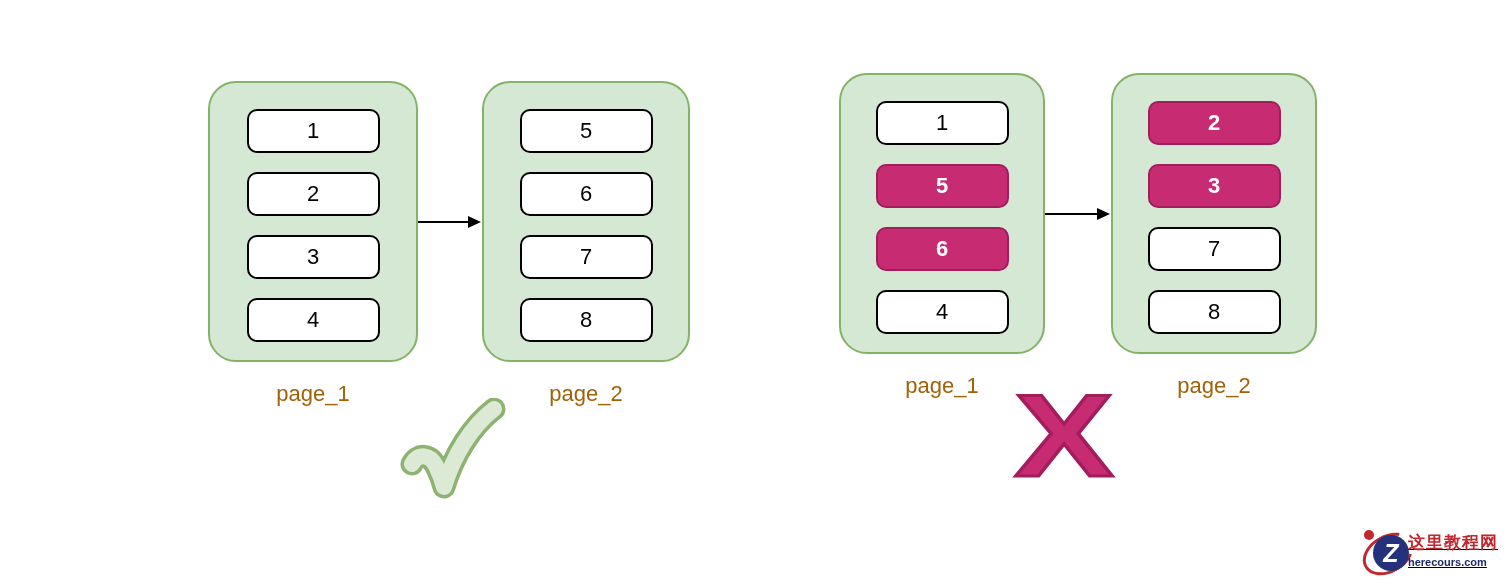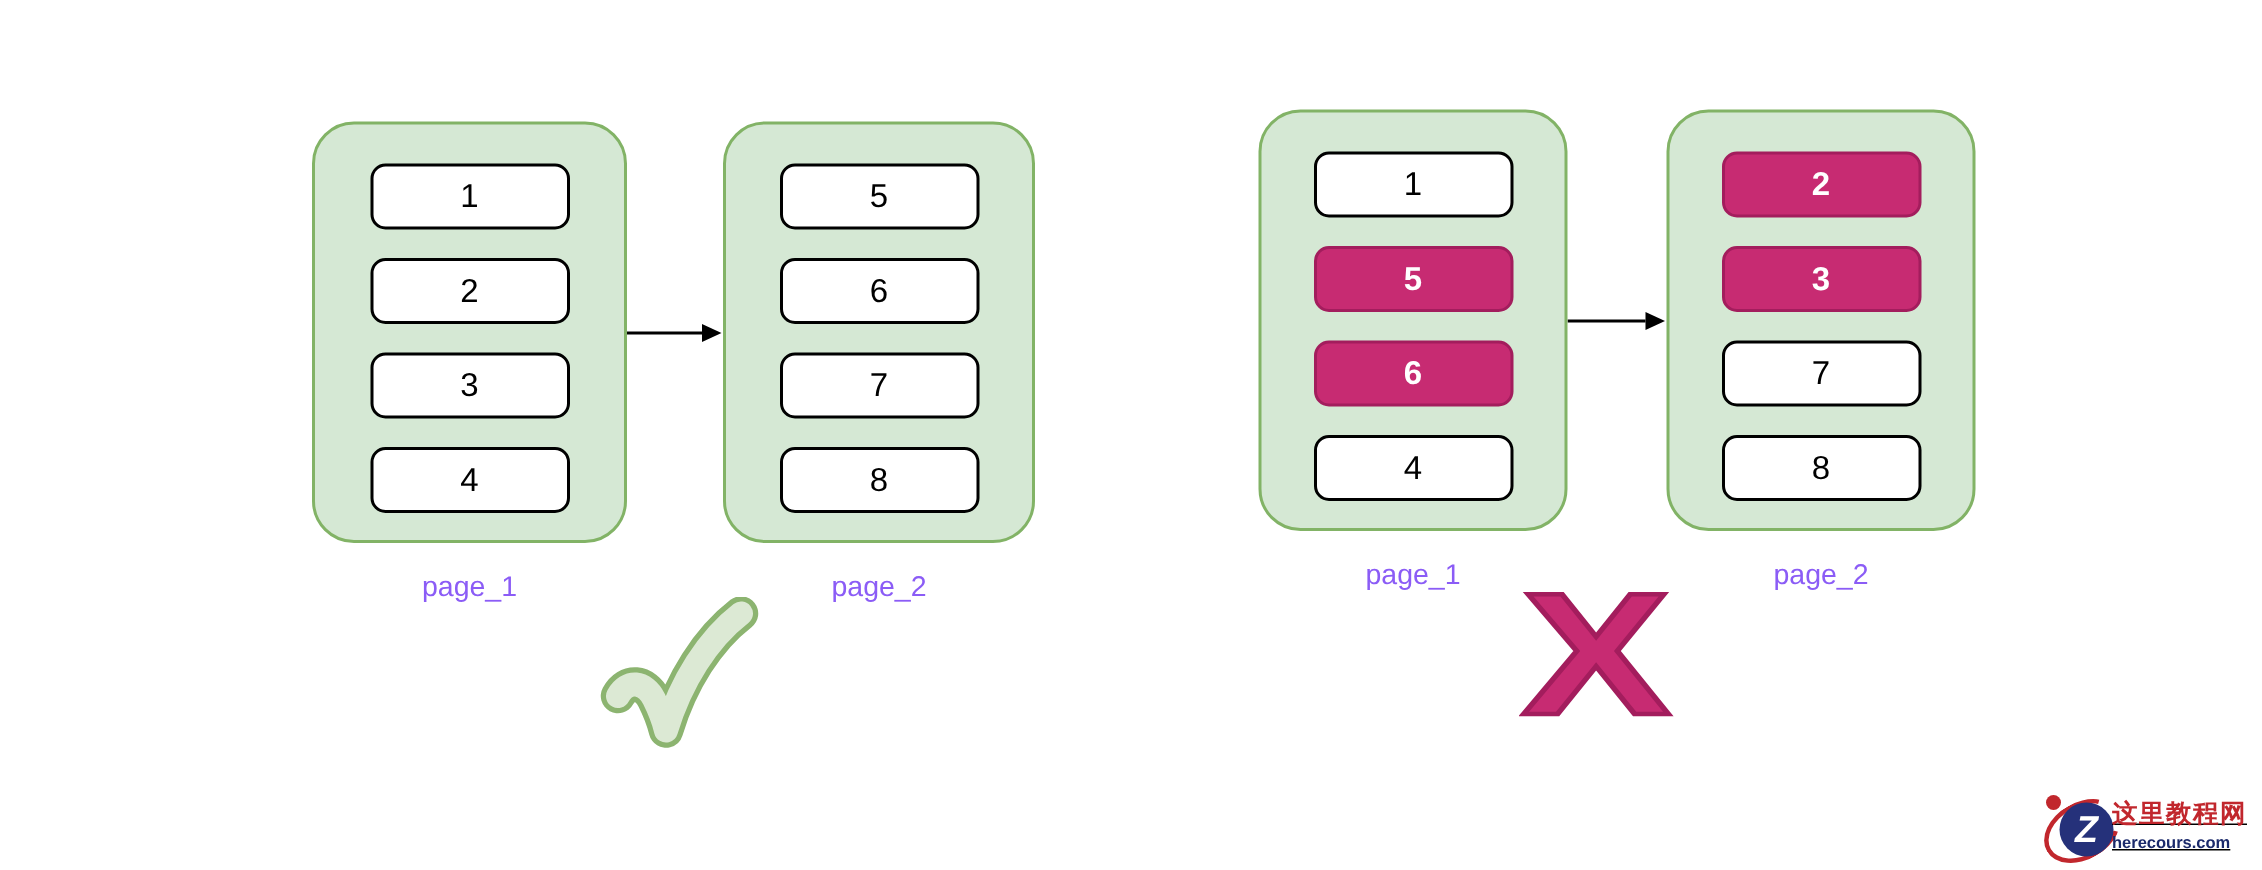--- a/index.html
+++ b/index.html
@@ -39,21 +39,21 @@
     background:#C72B72;
     border-color:#A31D5D;
     color:#ffffff;
     font-weight:bold;
   }
   
   .page-label{
     position:absolute;
     width:210px;
     text-align:center;
-    font-size:19px;color:#8b5cf6;
+    font-size:22px;color:#a16207;
   }
   .lbl1{left:208px;top:381px;}
   .lbl2{left:481px;top:381px;}
   .lbl3{left:837px;top:373px;}
   .lbl4{left:1109px;top:373px;}
   
   .arrow{position:absolute;}
   .arrow.a1{left:418px;top:214px;}
   .arrow.a2{left:1045px;top:206px;}
   

